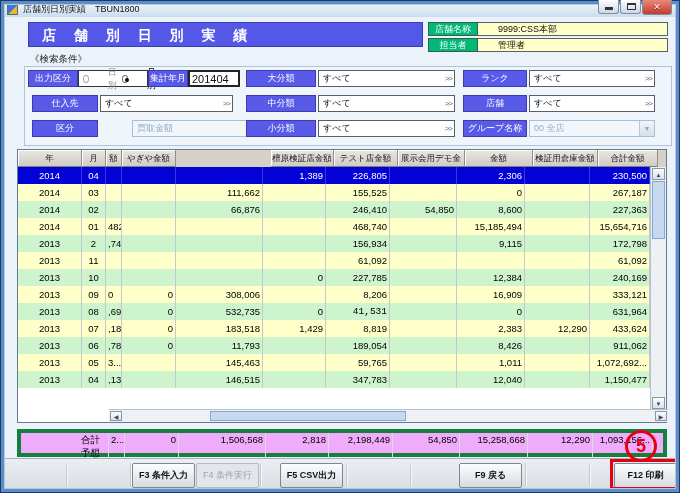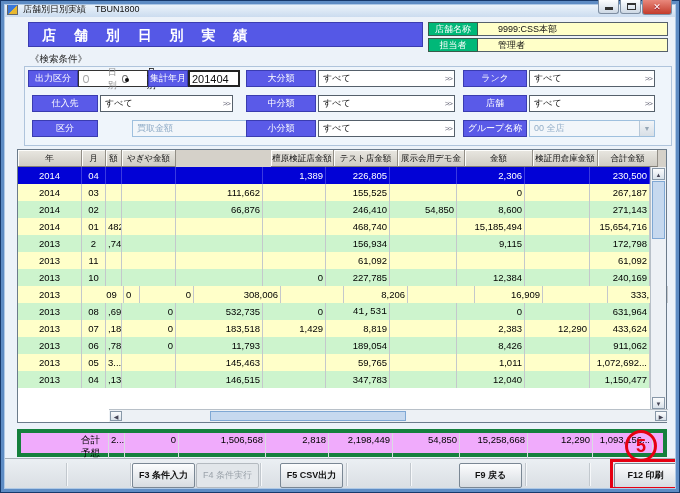--- a/index.html
+++ b/index.html
@@ -177,21 +177,21 @@
           <div class="gc ac" style="width: 64px;">2014</div>
           <div class="gc ac" style="width: 24px;">02</div>
           <div class="gc al" style="width: 16px;"></div>
           <div class="gc ar" style="width: 54px;"></div>
           <div class="gc ar" style="width: 87px;">66,876</div>
           <div class="gc ar" style="width: 63px;"></div>
           <div class="gc ar" style="width: 64px;">246,410</div>
           <div class="gc ar" style="width: 67px;">54,850</div>
           <div class="gc ar" style="width: 68px;">8,600</div>
           <div class="gc ar" style="width: 65px;"></div>
-          <div class="gc ar" style="width: 60px;">271,143</div>
+          <div class="gc ar" style="width: 60px;">227,363</div>
         </div>
         <div class="gr ry">
           <div class="gc ac" style="width: 64px;">2014</div>
           <div class="gc ac" style="width: 24px;">01</div>
           <div class="gc al" style="width: 16px;">482</div>
           <div class="gc ar" style="width: 54px;"></div>
           <div class="gc ar" style="width: 87px;"></div>
           <div class="gc ar" style="width: 63px;"></div>
           <div class="gc ar" style="width: 64px;">468,740</div>
           <div class="gc ar" style="width: 67px;"></div>
@@ -233,21 +233,21 @@
           <div class="gc ar" style="width: 87px;"></div>
           <div class="gc ar" style="width: 63px;">0</div>
           <div class="gc ar" style="width: 64px;">227,785</div>
           <div class="gc ar" style="width: 67px;"></div>
           <div class="gc ar" style="width: 68px;">12,384</div>
           <div class="gc ar" style="width: 65px;"></div>
           <div class="gc ar" style="width: 60px;">240,169</div>
         </div>
         <div class="gr ry">
           <div class="gc ac" style="width: 64px;">2013</div>
-          <div class="gc ac" style="width: 24px; margin-left: 18px;">09</div>
+          <div class="gc ac" style="width: 24px;">09</div>
           <div class="gc al" style="width: 16px;">0</div>
           <div class="gc ar" style="width: 54px;">0</div>
           <div class="gc ar" style="width: 87px;">308,006</div>
           <div class="gc ar" style="width: 63px;"></div>
           <div class="gc ar" style="width: 64px;">8,206</div>
           <div class="gc ar" style="width: 67px;"></div>
           <div class="gc ar" style="width: 68px;">16,909</div>
           <div class="gc ar" style="width: 65px;"></div>
           <div class="gc ar" style="width: 60px;">333,121</div>
         </div>

